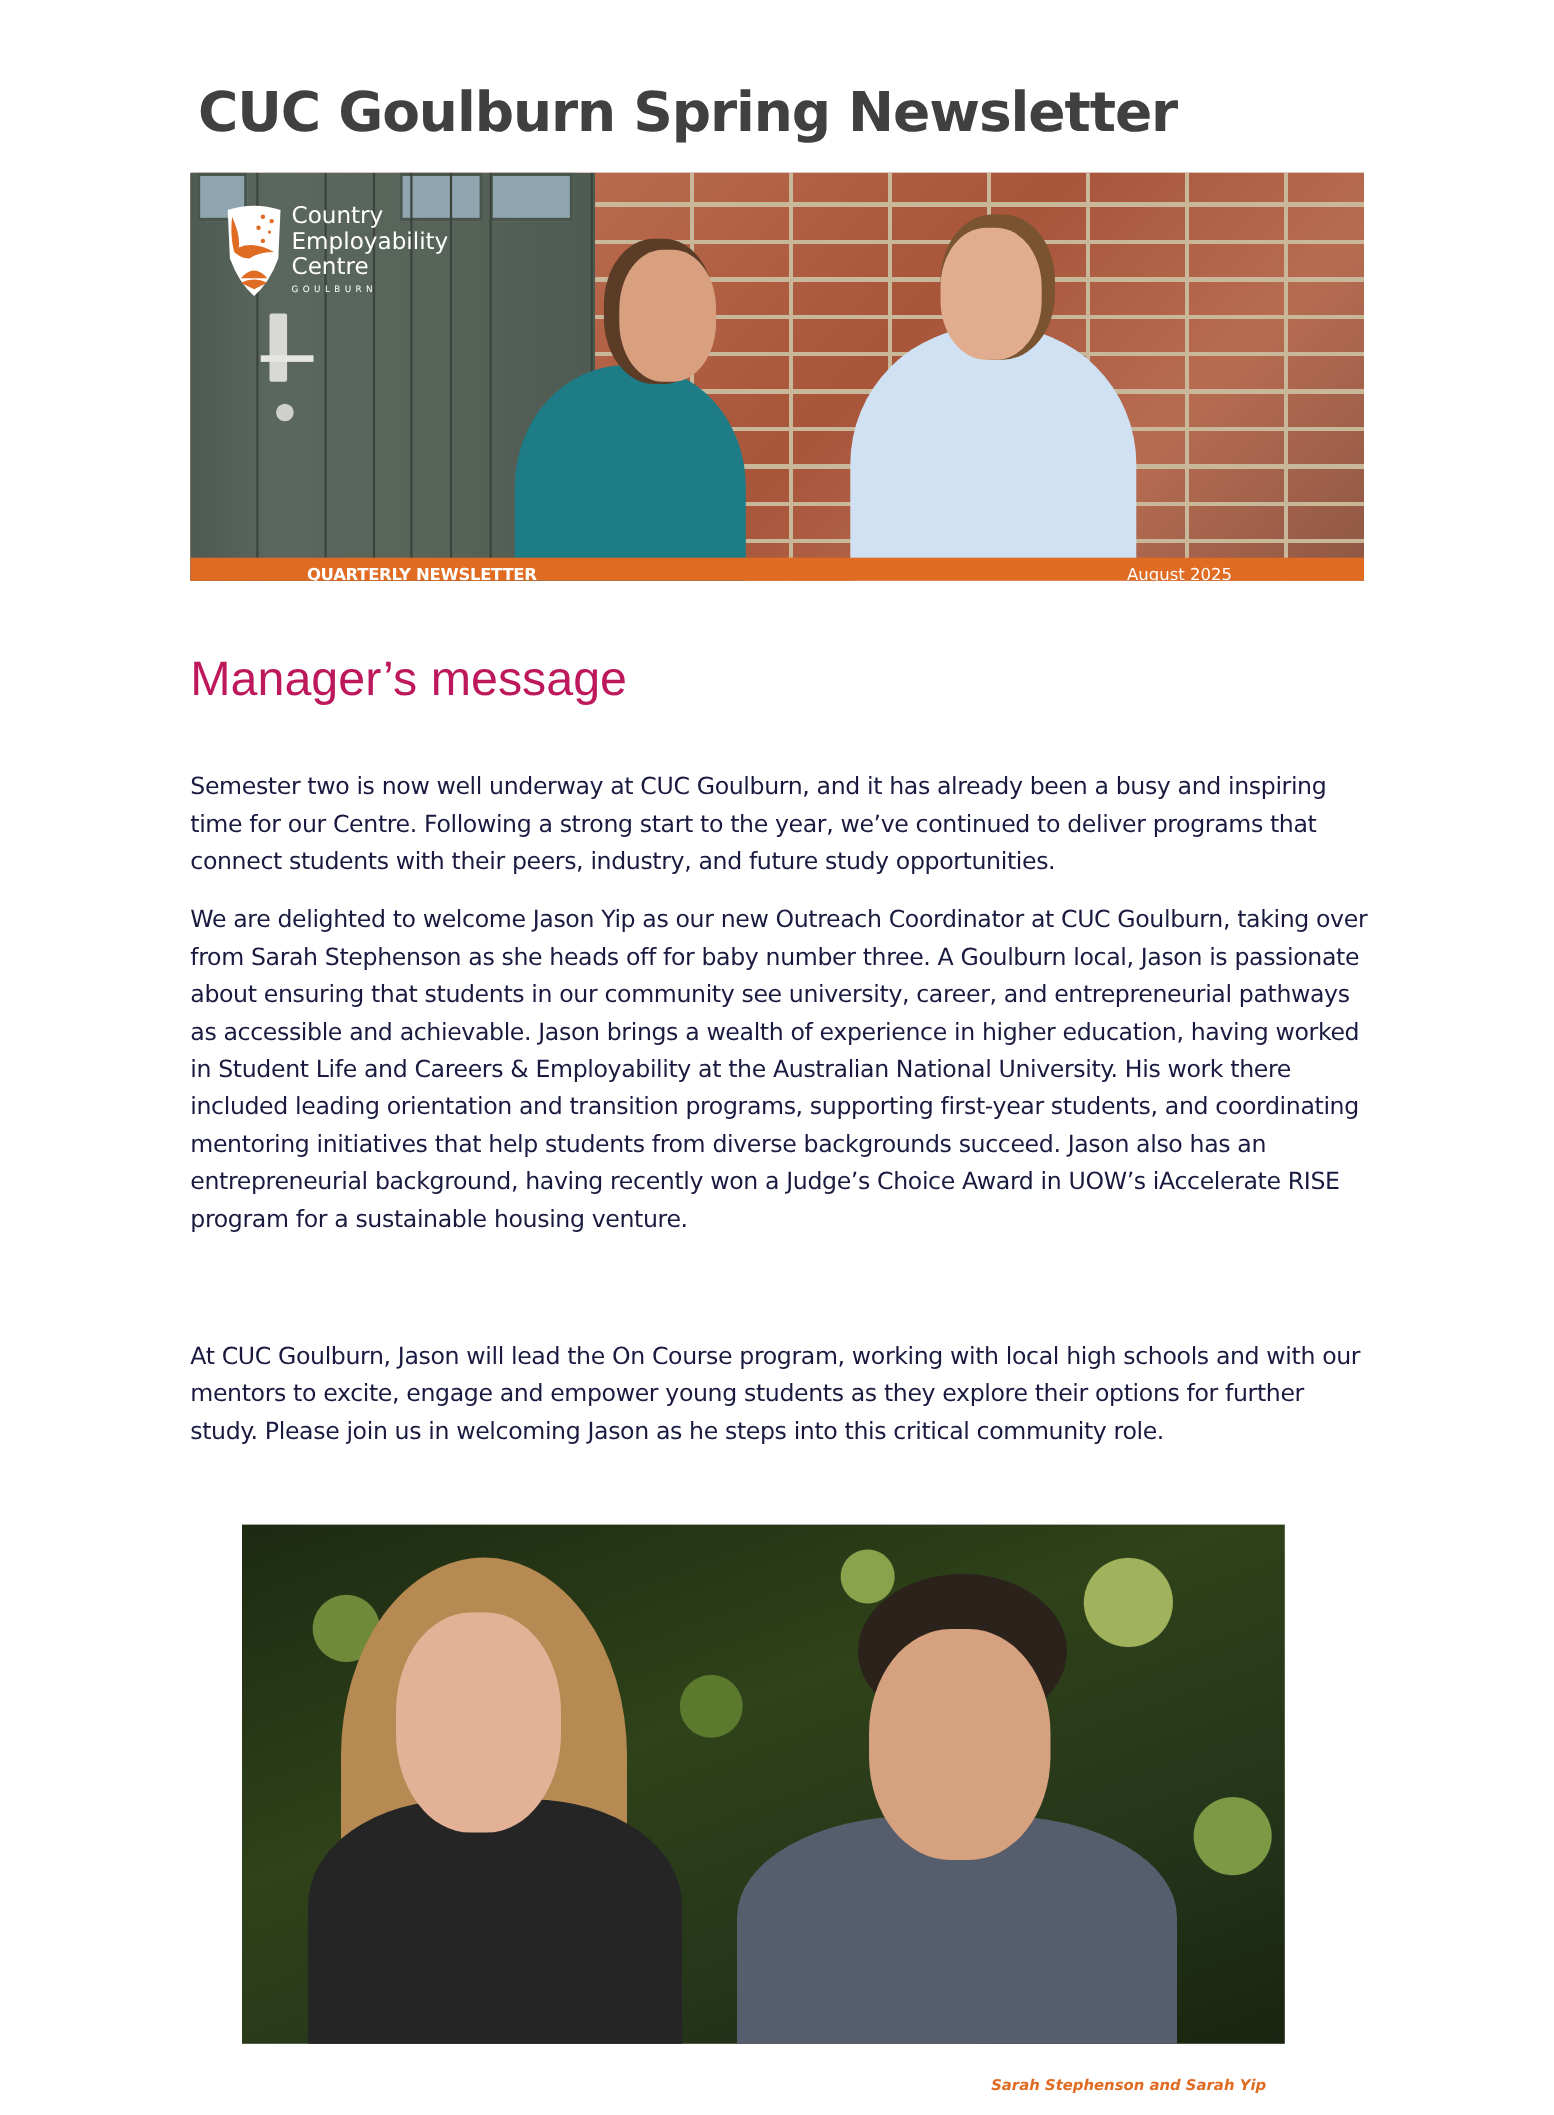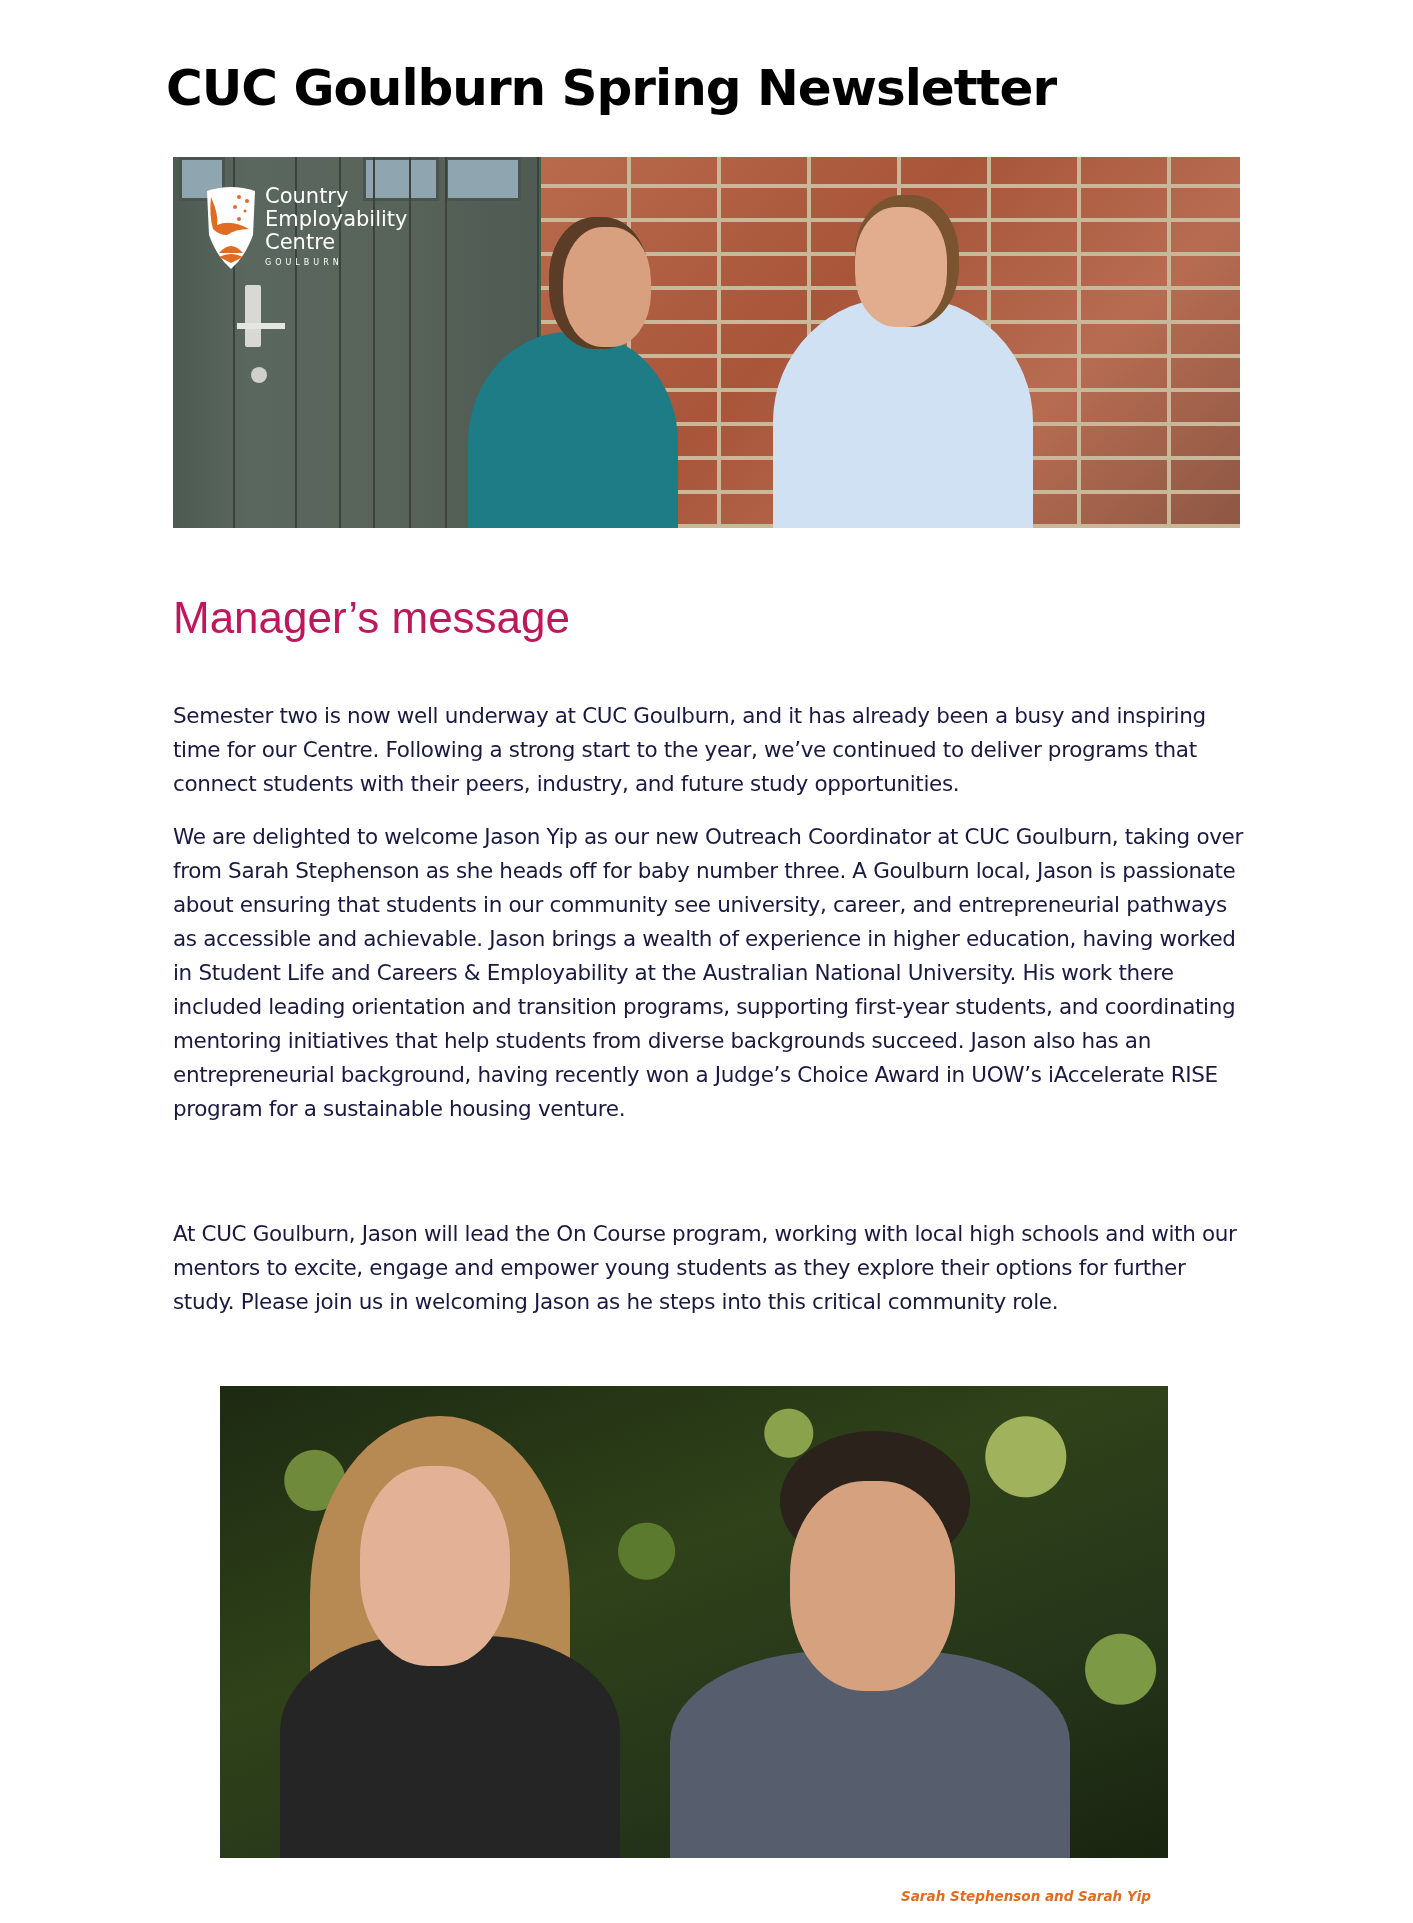--- a/index.html
+++ b/index.html
@@ -1,20 +1,20 @@
 <!DOCTYPE html>
 <html><head>
 <meta charset="utf-8">
 <style>
   html, body { margin: 0; padding: 0; background: #ffffff; }
   body { width: 1413px; height: 1923px; position: relative; overflow: hidden; font-family: "Liberation Sans", sans-serif; }
   .title {
-    position: absolute; left: 166px; top: 56px; margin: 0;
+    position: absolute; left: 166px; top: 56px; margin: 14px;
     font-family: "DejaVu Sans", sans-serif; font-weight: bold;
-    font-size: 50px; letter-spacing: -1px; color: #000000; line-height: 64px;
+    font-size: 50px; letter-spacing: -1px; color: #404040; line-height: 64px;
   }
   .hero {
     position: absolute; left: 173px; top: 157px; width: 1067px; height: 371px; overflow: hidden;
     background: #9b5a3e;
   }
   .hero .door { position: absolute; left: 0; top: 0; width: 368px; height: 100%;
     background: linear-gradient(90deg, #4d5a52 0%, #5a675f 20%, #586459 60%, #4e5a52 100%); }
   .hero .door .panel { position: absolute; top: 0; width: 2px; height: 100%; background: #3a443d; }
   .hero .door .window { position: absolute; top: 0; height: 38px; background: #8fa6b0; border: 3px solid #4a554d; }
   .hero .door .handle { position: absolute; left: 72px; top: 128px; width: 16px; height: 62px; background: #d8d8d5; border-radius: 2px; }
@@ -113,20 +113,24 @@
       <path d="M14 72 Q26 66 38 72 L26 78 Z" fill="#e06b22"></path>
     </svg>
     <div class="logo-text">
       <div>Country</div>
       <div>Employability</div>
       <div>Centre</div>
       <div class="sub">GOULBURN</div>
     </div>
   </div>
 
+  <div class="band">
+    <span class="label">QUARTERLY NEWSLETTER</span>
+    <span>August 2025</span>
+  </div>
 </div>
 
 <h2 class="section-title">Manager’s message</h2>
 
 <p class="body-text p1">Semester two is now well underway at CUC Goulburn, and it has already been a busy and inspiring time for our Centre. Following a strong start to the year, we’ve continued to deliver programs that connect students with their peers, industry, and future study opportunities.</p>
 <p class="body-text p2">We are delighted to welcome Jason Yip as our new Outreach Coordinator at CUC Goulburn, taking over from Sarah Stephenson as she heads off for baby number three. A Goulburn local, Jason is passionate about ensuring that students in our community see university, career, and entrepreneurial pathways as accessible and achievable. Jason brings a wealth of experience in higher education, having worked in Student Life and Careers &amp; Employability at the Australian National University. His work there included leading orientation and transition programs, supporting first-year students, and coordinating mentoring initiatives that help students from diverse backgrounds succeed. Jason also has an entrepreneurial background, having recently won a Judge’s Choice Award in UOW’s iAccelerate RISE program for a sustainable housing venture.</p>
 <p class="body-text p3">At CUC Goulburn, Jason will lead the On Course program, working with local high schools and with our mentors to excite, engage and empower young students as they explore their options for further study. Please join us in welcoming Jason as he steps into this critical community role.</p>
 
 <div class="photo2">
   <div class="w-hair"></div>

